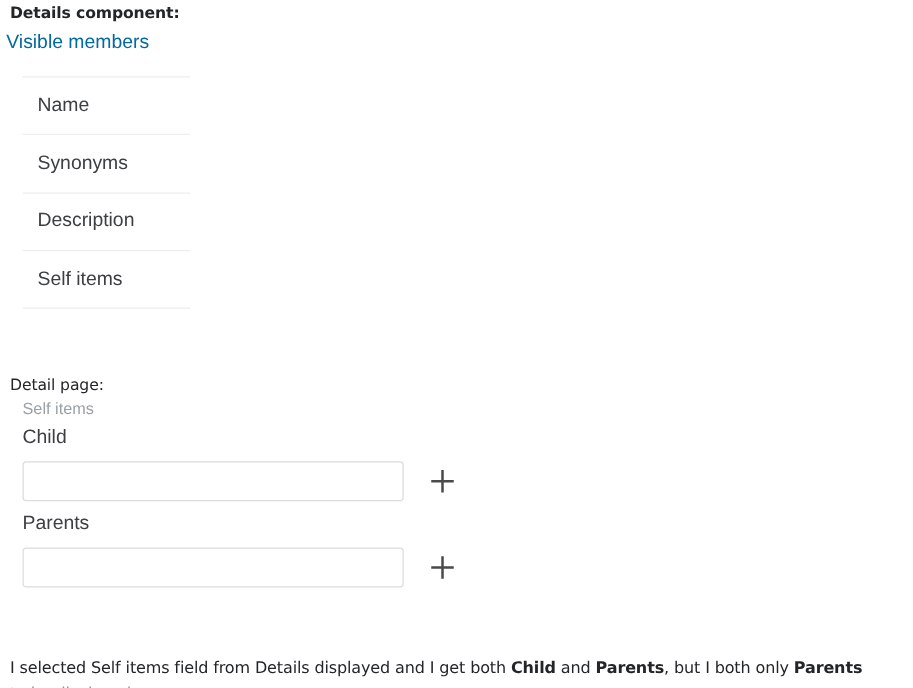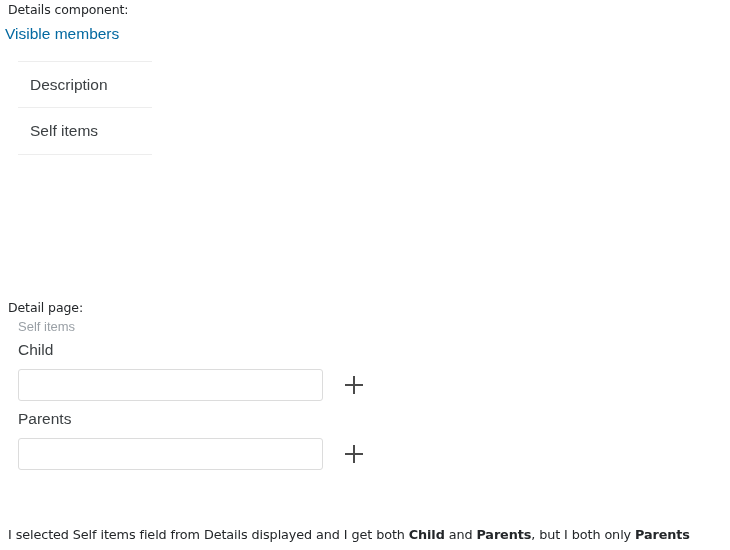--- a/index.html
+++ b/index.html
@@ -22,21 +22,21 @@
   .prose-label {
     position: absolute;
     font-family: "DejaVu Sans", sans-serif;
     font-size: 12.5px;
     line-height: 16px;
     color: #232629;
     letter-spacing: -0.1px;
     white-space: nowrap;
   }
 
-  #details-component-label { left: 8px;  top: 2px; }
+  #details-component-label { left: 8px;  top: 2px; font-weight: bold; }
   #detail-page-label      { left: 8px;  top: 300px; }
 
   
   #visible-members-panel {
     position: absolute;
     left: 0;
     top: 20px;
     width: 200px;
   }
 
@@ -173,22 +173,28 @@
 <body>
 
 <div class="prose-label" id="details-component-label">Details component:</div>
 
 <div id="visible-members-panel">
 
   <div id="visible-members-title">Visible members</div>
 
   <ul class="member-list">
 
-
-
+    <li class="member-row">
+      <span class="member-row-label">Name</span>
+    </li>
+
+
+    <li class="member-row">
+      <span class="member-row-label">Synonyms</span>
+    </li>
 
     <li class="member-row">
       <span class="member-row-label">Description</span>
     </li>
 
     <li class="member-row">
       <span class="member-row-label">Self items</span>
     </li>
 
   </ul>

